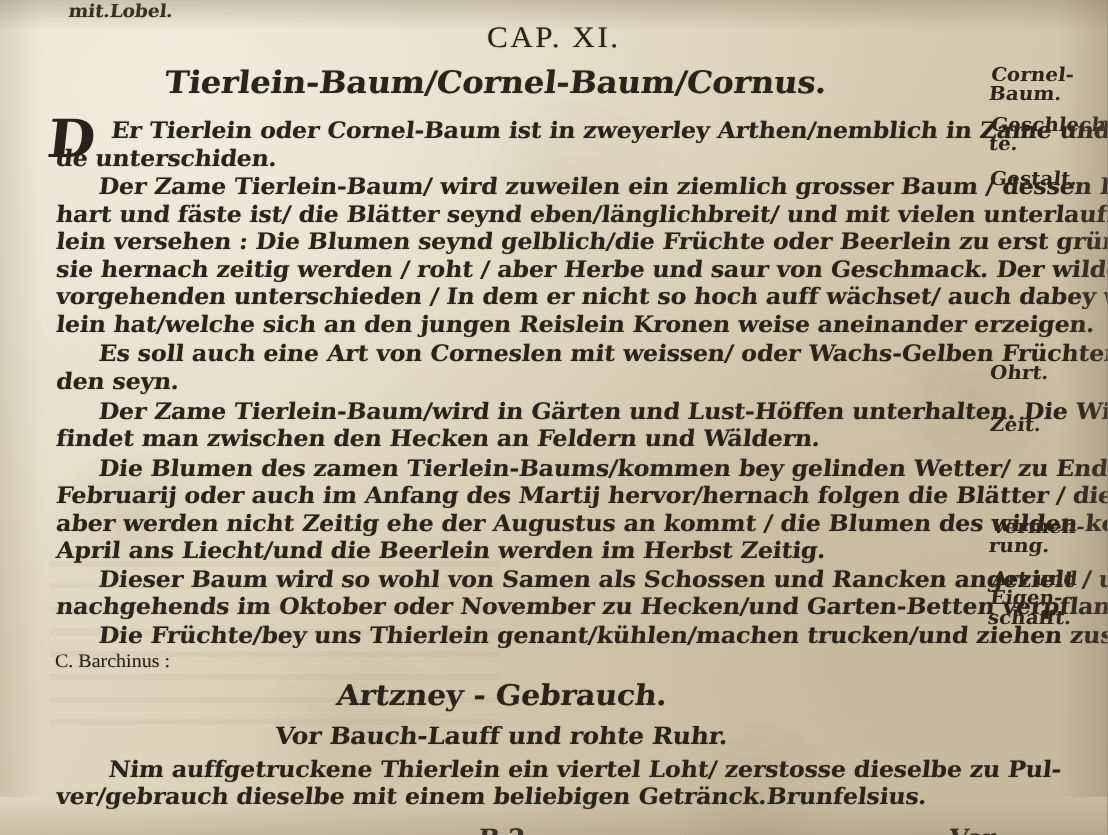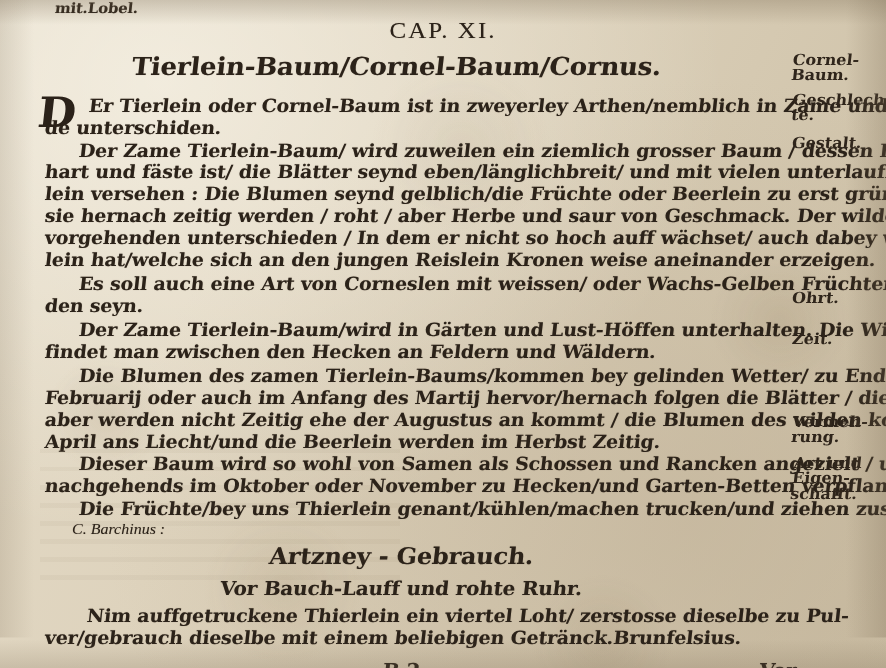--- a/index.html
+++ b/index.html
@@ -66,22 +66,20 @@
     transform-origin: left bottom;
     letter-spacing: -0.2px;
     font-weight: 600;
   }
   .roman {
     font-family: "Liberation Serif", serif;
     letter-spacing: 2px;
   }
   .italicish {
     font-family: "Liberation Serif", serif;
-    font-style: italic;
-    margin-left: 28px;
   }
 
   #catchline {
     left: 54px; top: 0px;
     font-size: 15px;
   }
   #chapter {
     left: 0; top: 18px; width: 886px;
     text-align: center;
     font-size: 25px;

